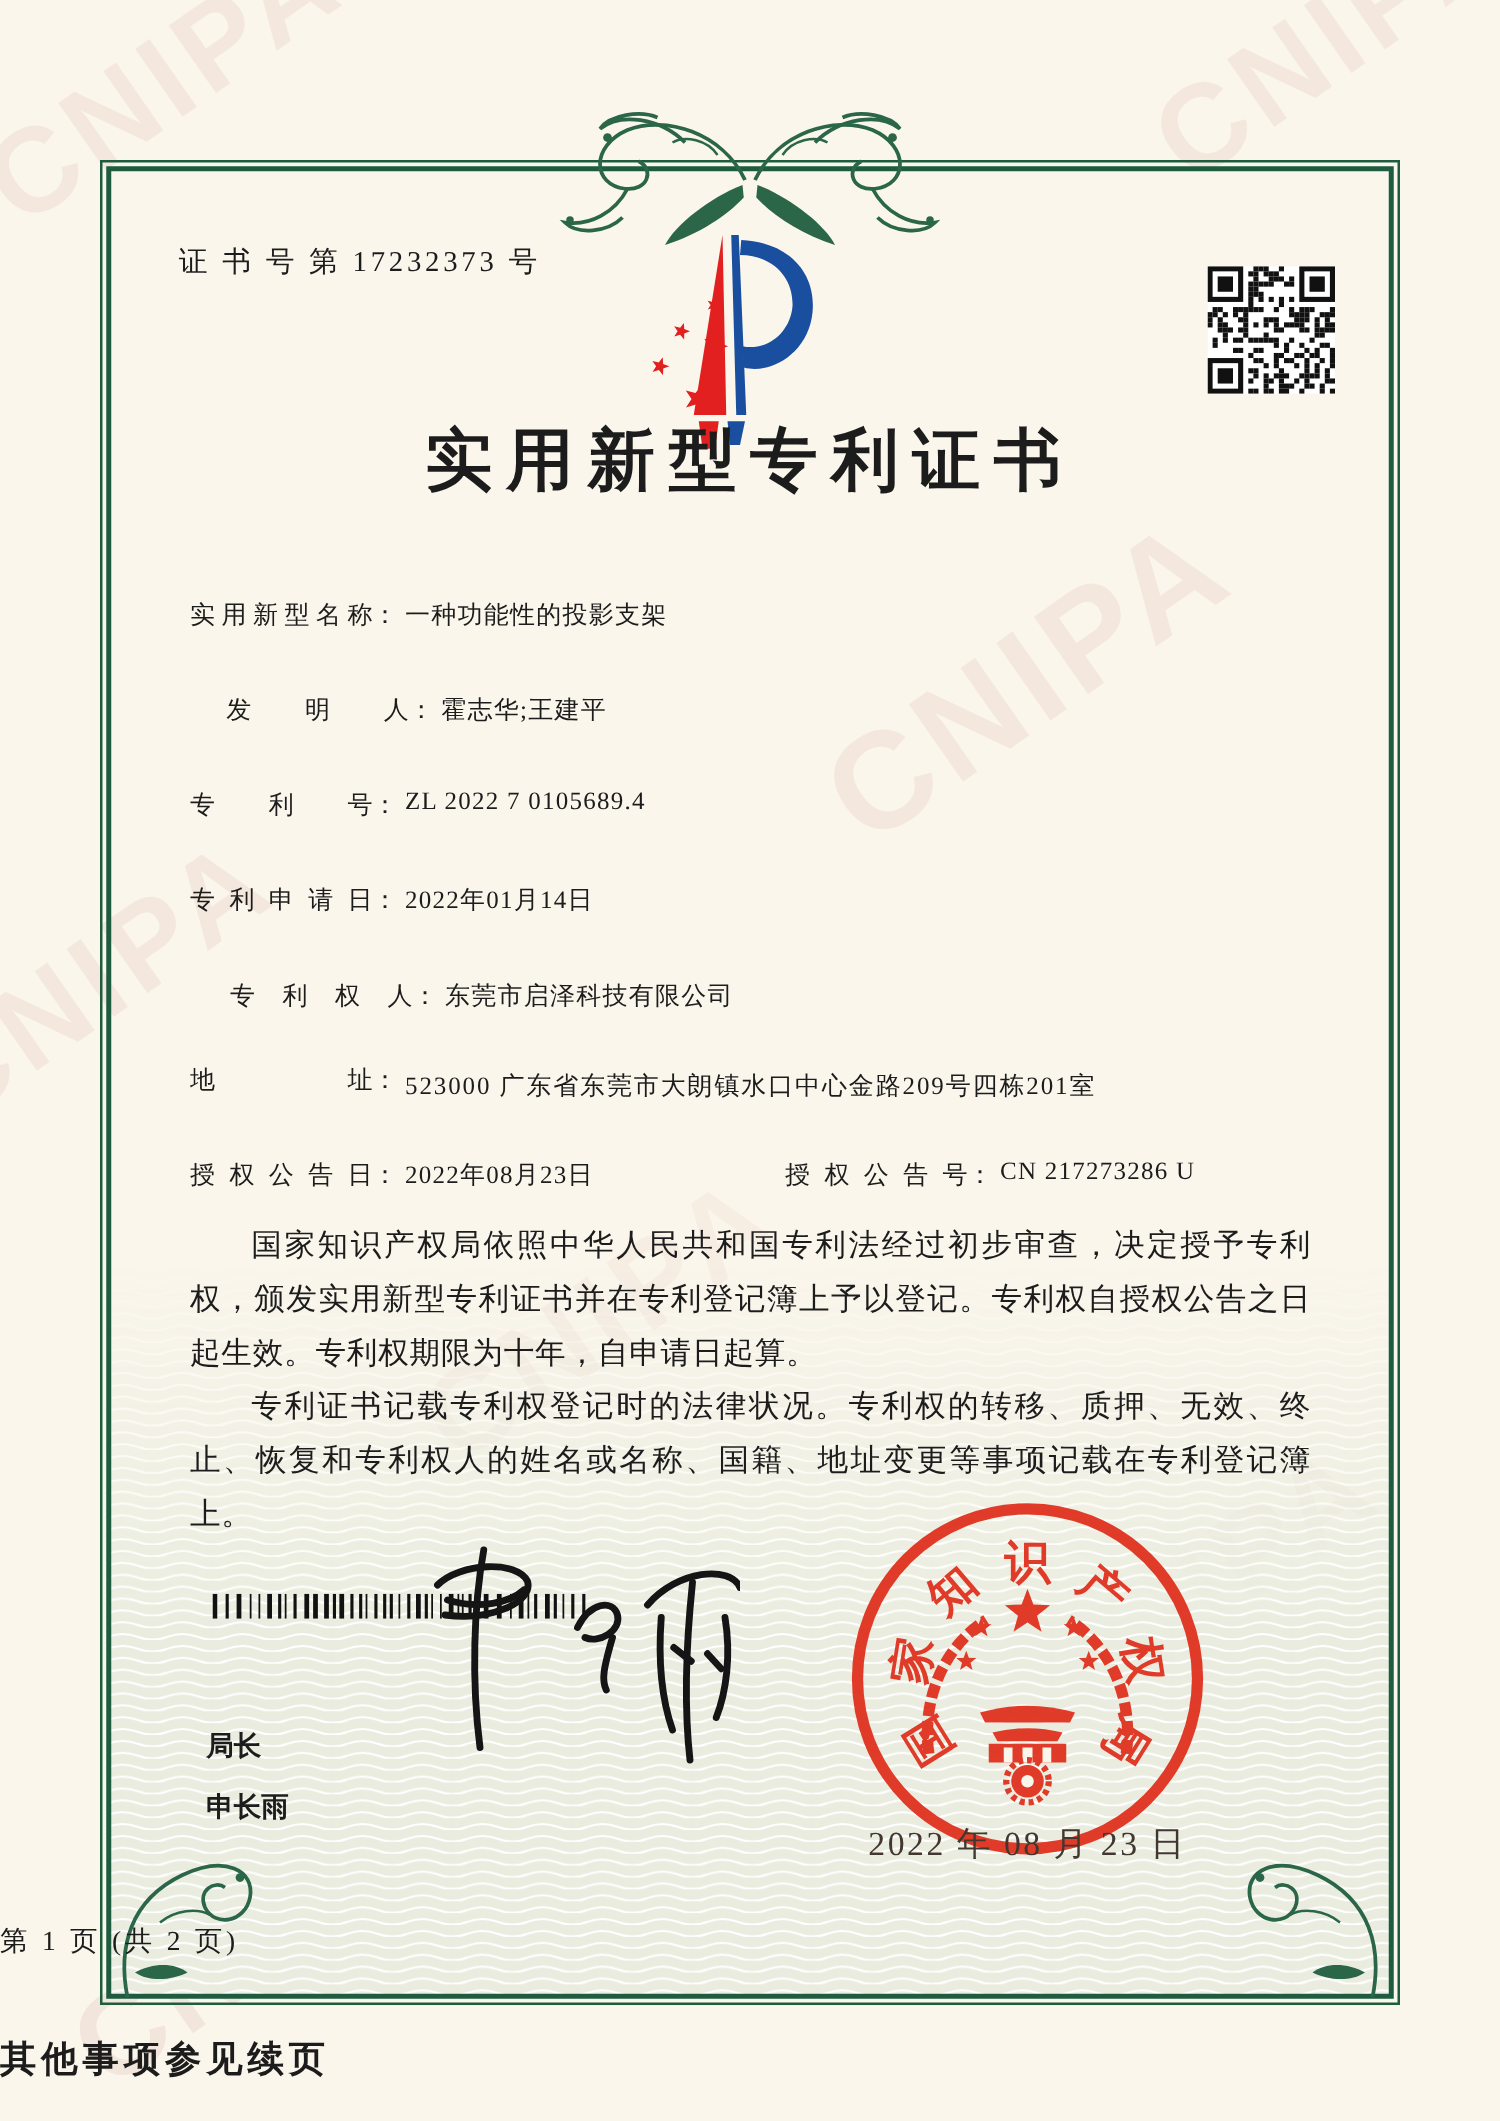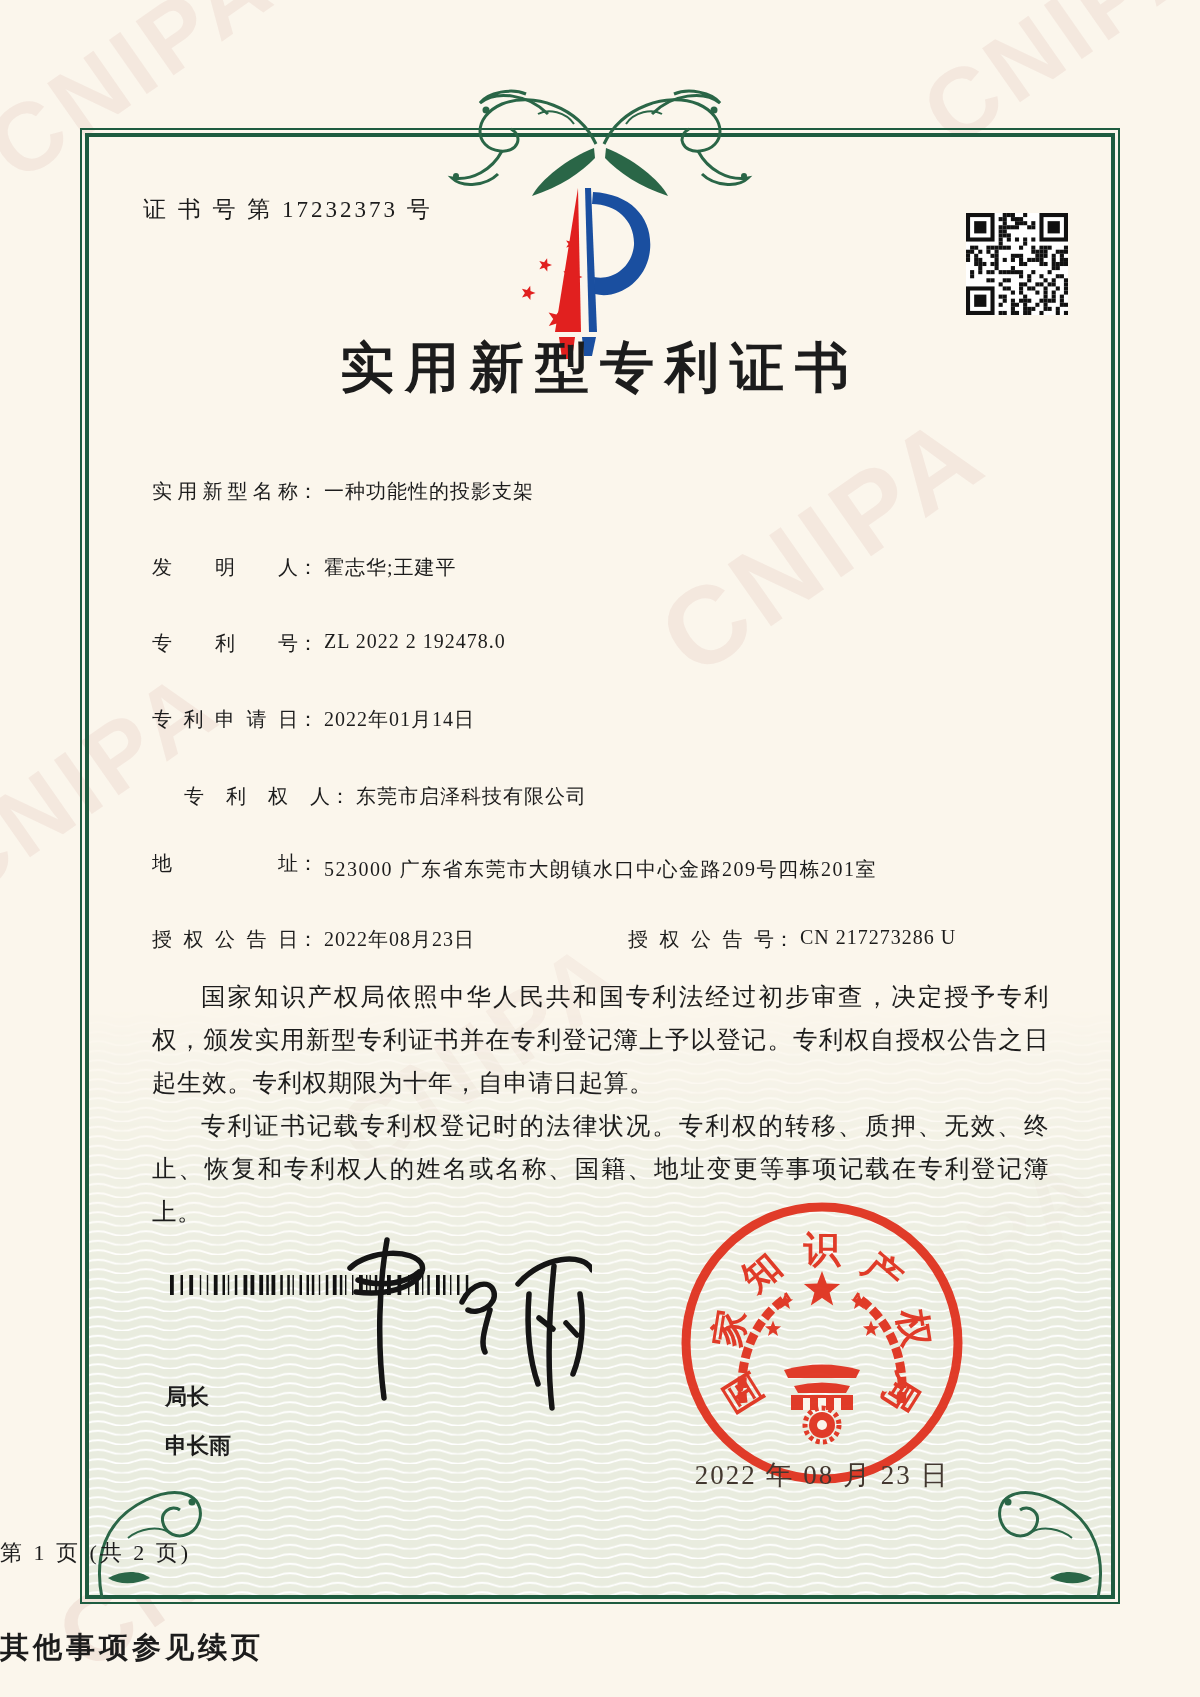--- a/index.html
+++ b/index.html
@@ -328,25 +328,25 @@
           <rect x="96" y="96" width="4" height="4"></rect>
         </g>
     </svg>
 
     <div class="title">实用新型专利证书</div>
 
     <div class="rows">
       <div class="frow" style="top:478px;">
         <span class="flabel">实用新型名称</span><span class="colon">：</span><span class="fval">一种功能性的投影支架</span>
       </div>
-      <div class="frow" style="top:554px;">
+      <div class="frow" style="top:554px;margin-left:29px;">
         <span class="flabel">发明人</span><span class="colon">：</span><span class="fval">霍志华;王建平</span>
       </div>
       <div class="frow" style="top:630px;">
-        <span class="flabel">专利号</span><span class="colon">：</span><span class="fval">ZL 2022 2 192478.0</span>
+        <span class="flabel">专利号</span><span class="colon">：</span><span class="fval">ZL 2022 7 0105689.4</span>
       </div>
       <div class="frow" style="top:706px;">
         <span class="flabel">专利申请日</span><span class="colon">：</span><span class="fval">2022年01月14日</span>
       </div>
       <div class="frow" style="top:783px;margin-left:32px;">
         <span class="flabel">专利权人</span><span class="colon">：</span><span class="fval">东莞市启泽科技有限公司</span>
       </div>
       <div class="frow" style="top:850px;">
         <span class="flabel">地址</span><span class="colon">：</span><span class="fval wrap">523000 广东省东莞市大朗镇水口中心金路209号四栋201室</span>
       </div>

